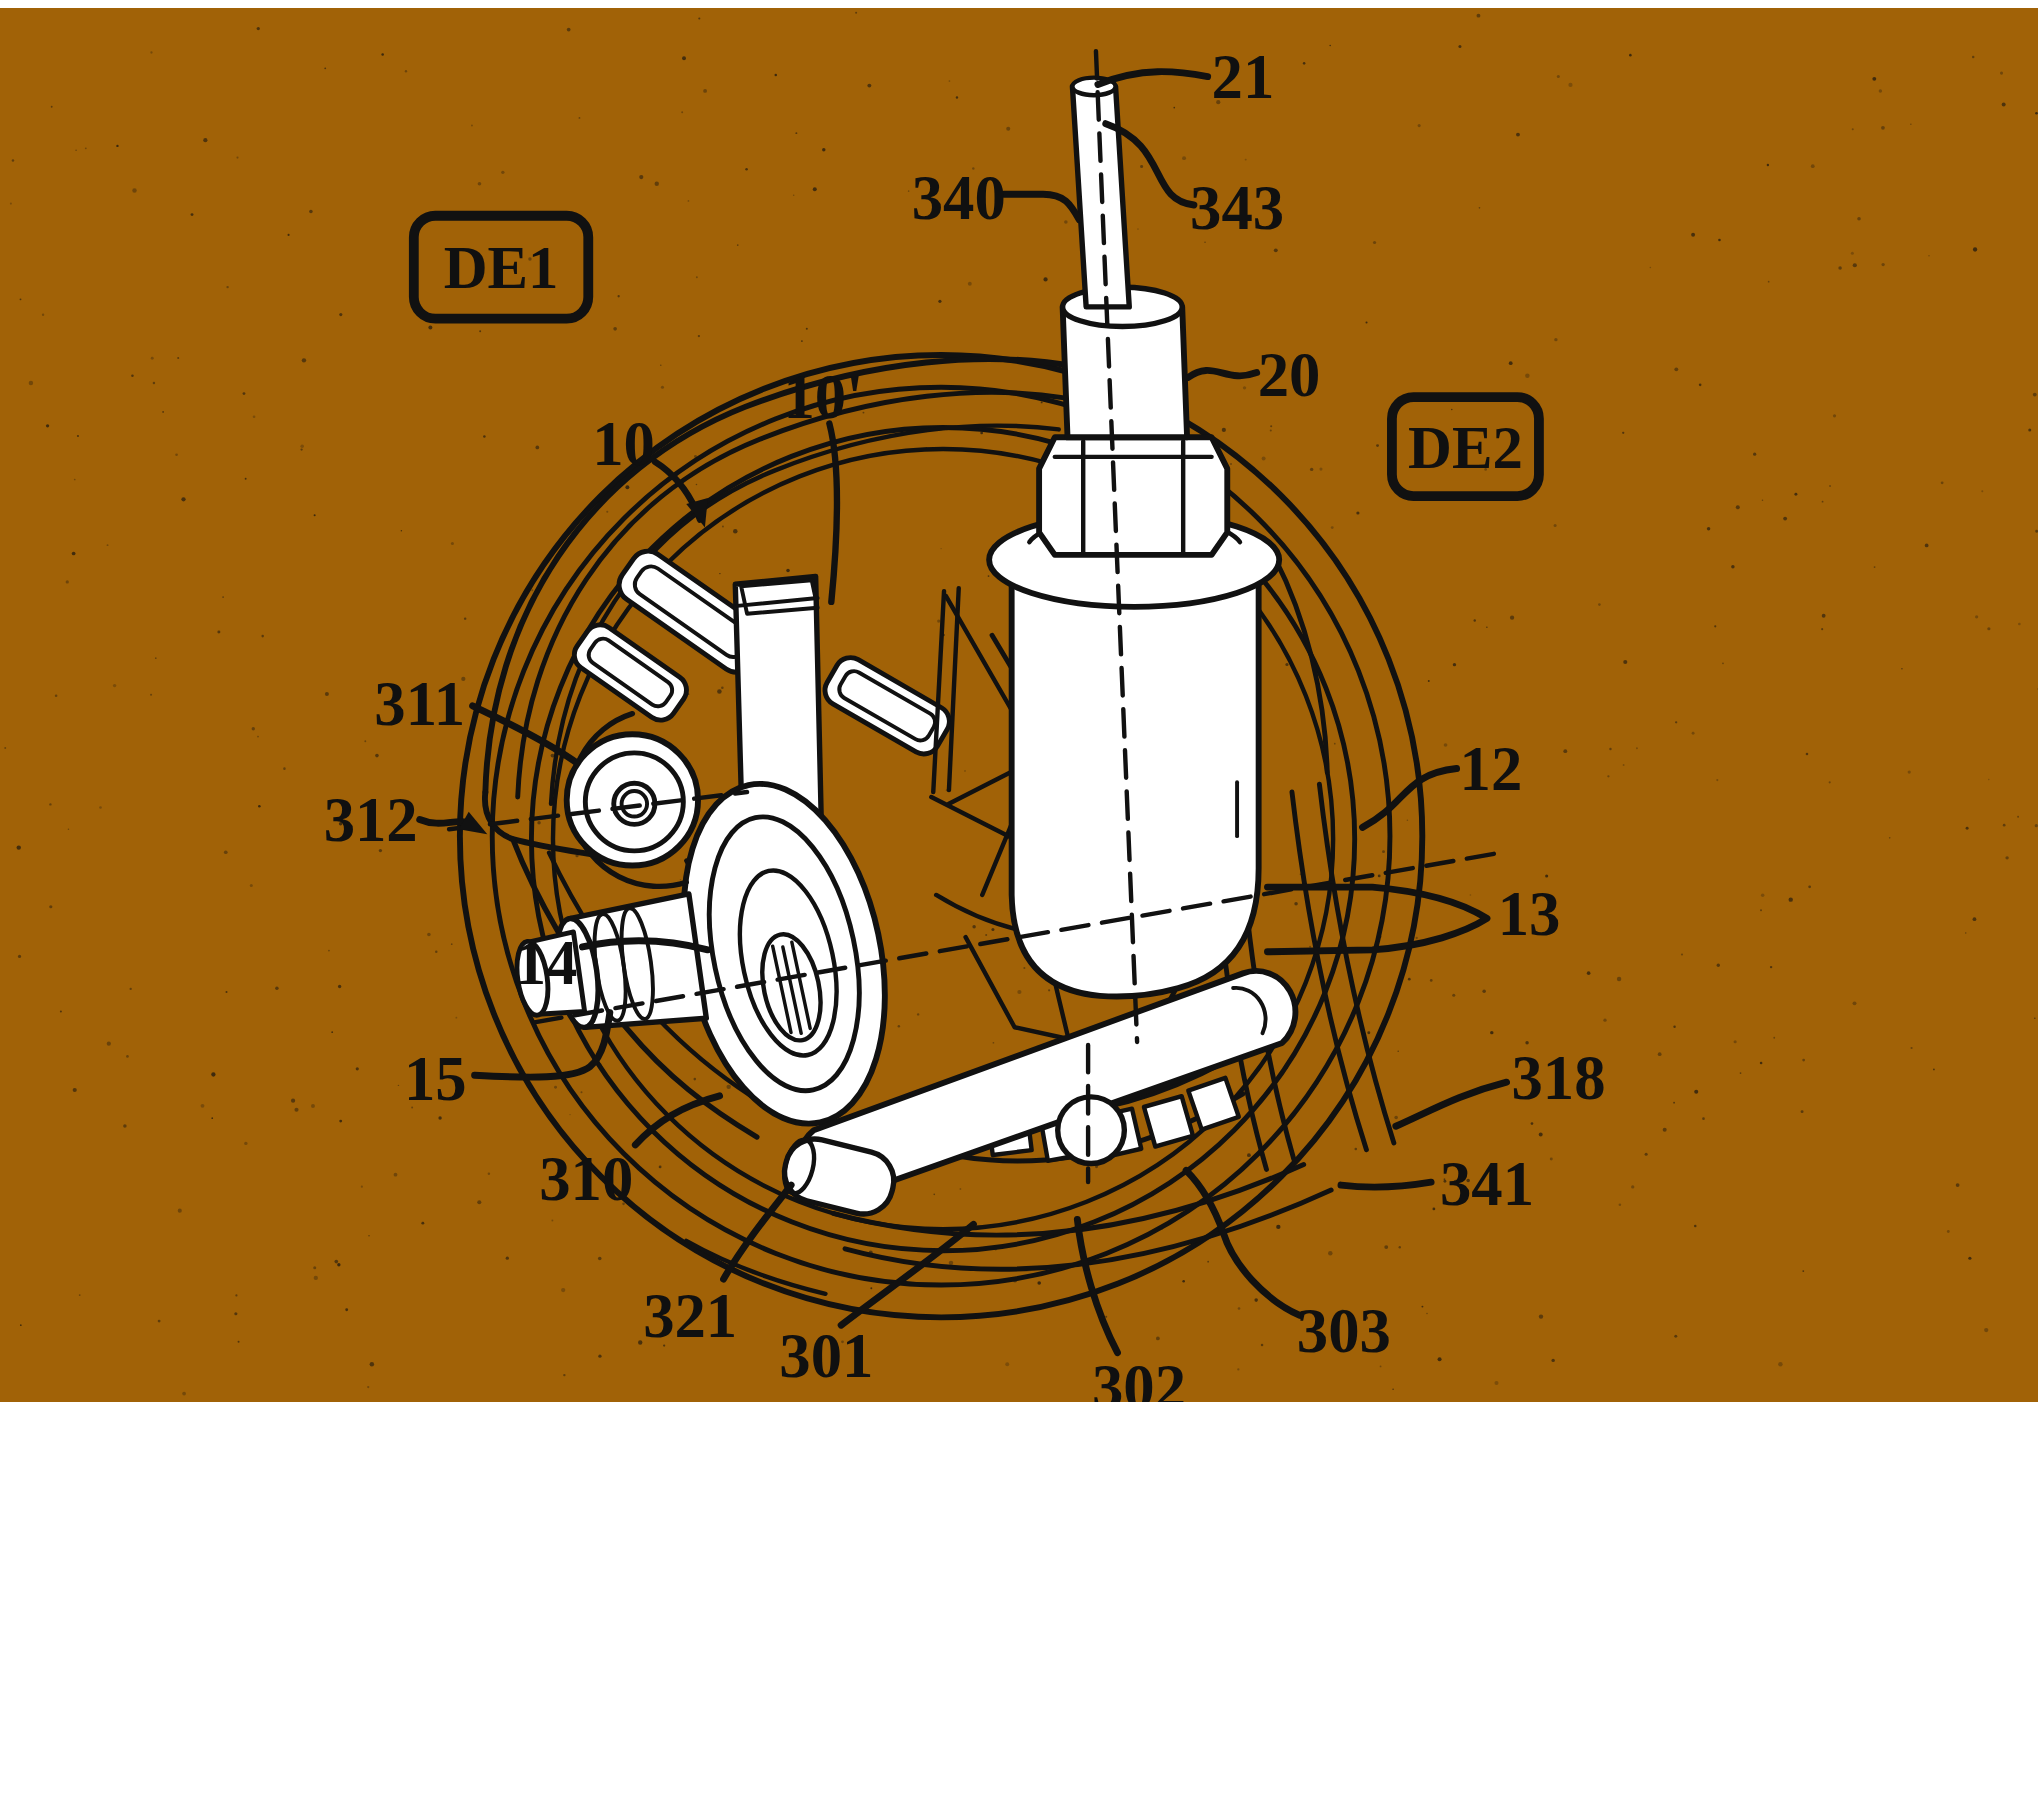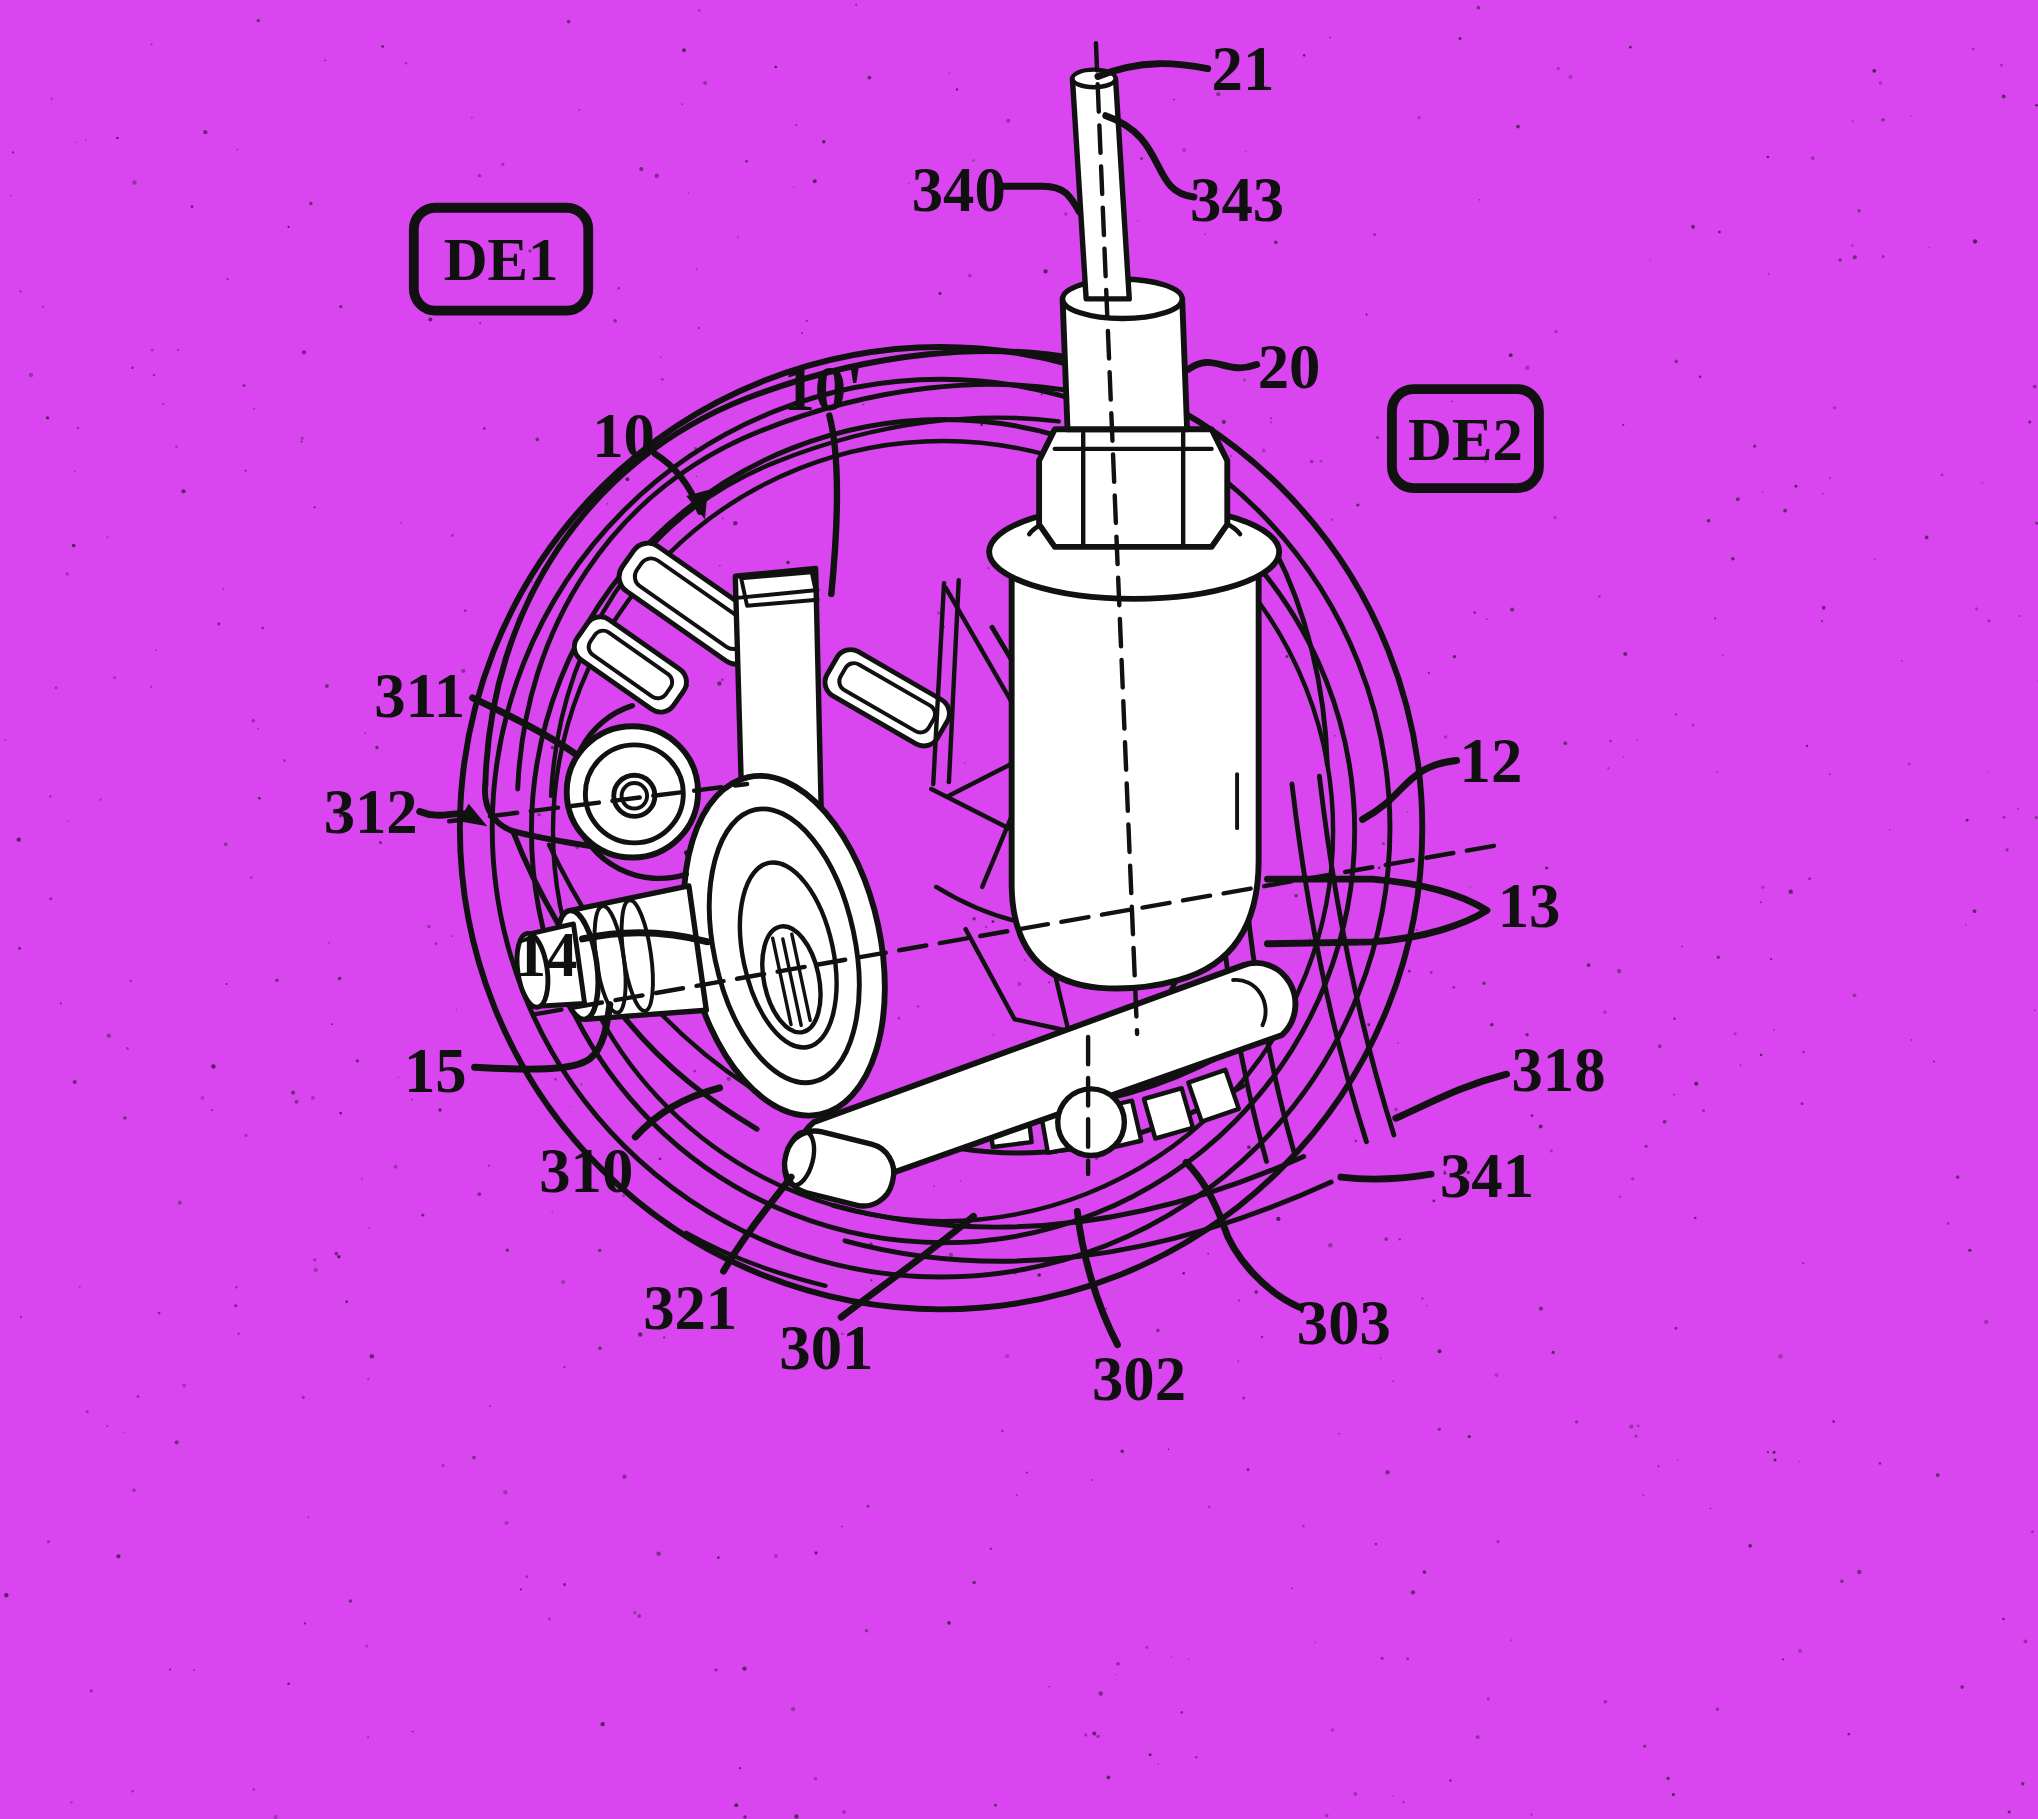--- a/index.html
+++ b/index.html
@@ -1,16 +1,16 @@
 <!DOCTYPE html>
 <html><head>
 <meta charset="utf-8">
 <style>
   html,body{margin:0;padding:0;background:#ffffff;}
-  .page{position:relative;width:2039px;height:1819px;background:#d946ef;overflow:hidden;}
+  .page{position:relative;width:2039px;height:1394px;background:#a16207;overflow:hidden;margin-top:8px;}
   svg{display:block;}
   .ink{stroke:#111111;fill:none;stroke-linecap:round;stroke-linejoin:round;}
   .w{fill:#ffffff;}
   .ref{font-family:"Liberation Serif","DejaVu Serif",serif;font-size:64px;font-weight:600;fill:#101010;}
   .boxlbl{font-family:"Liberation Serif","DejaVu Serif",serif;font-size:62px;font-weight:600;fill:#101010;}
 </style>
 </head>
 <body>
 
 <div class="page">

